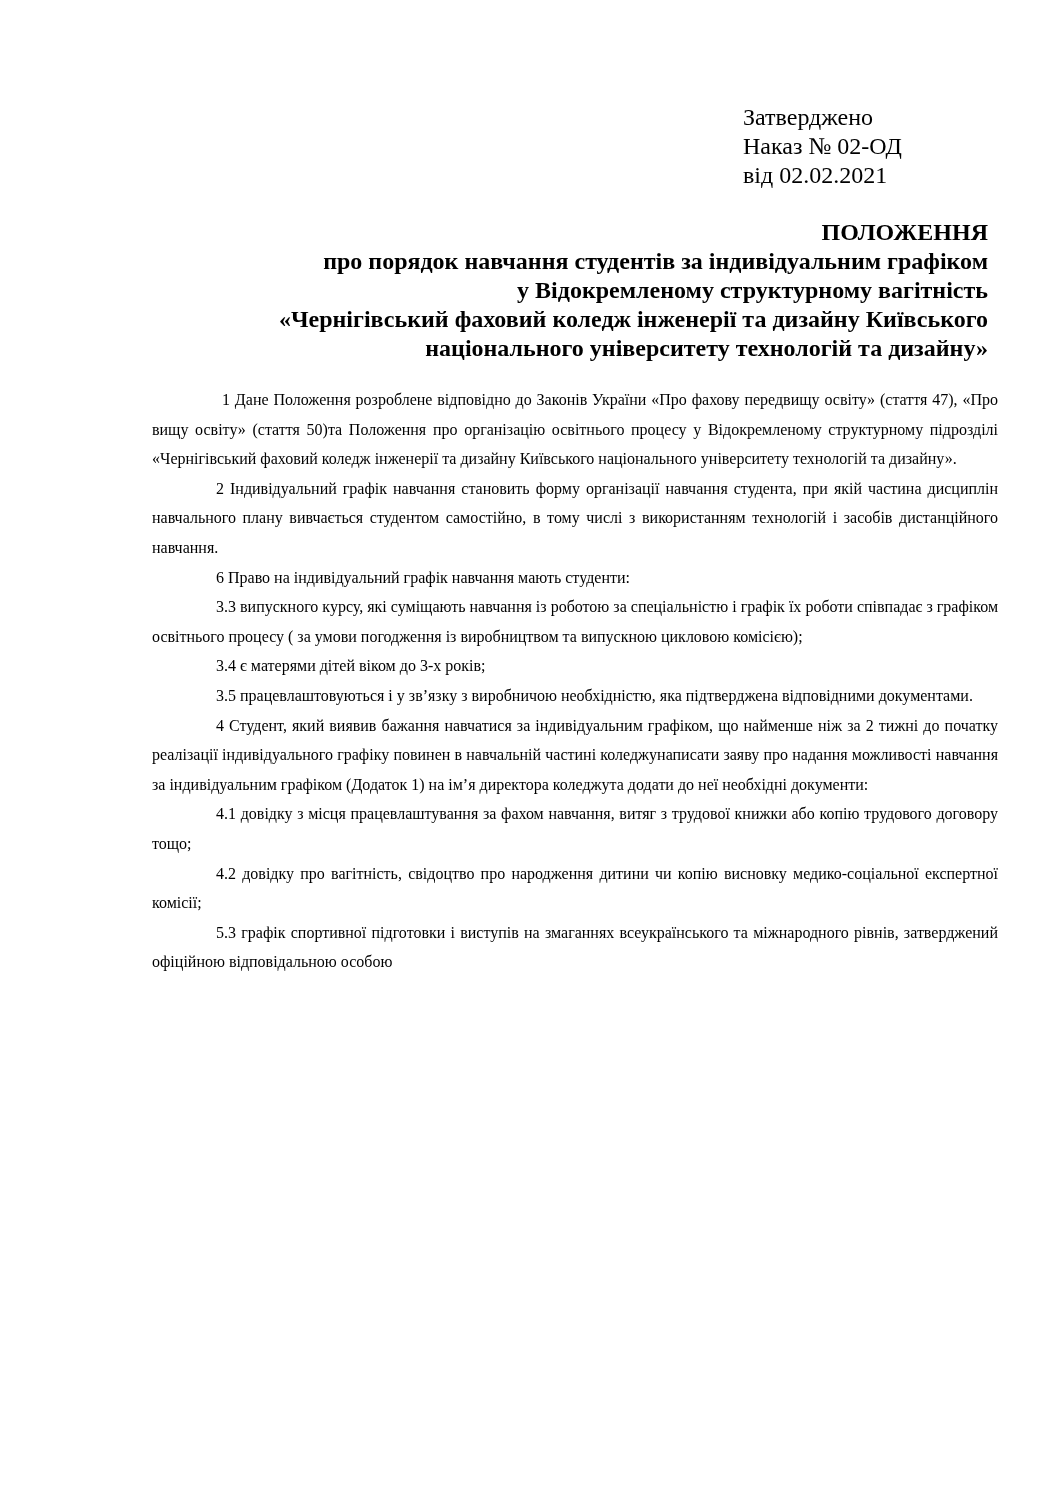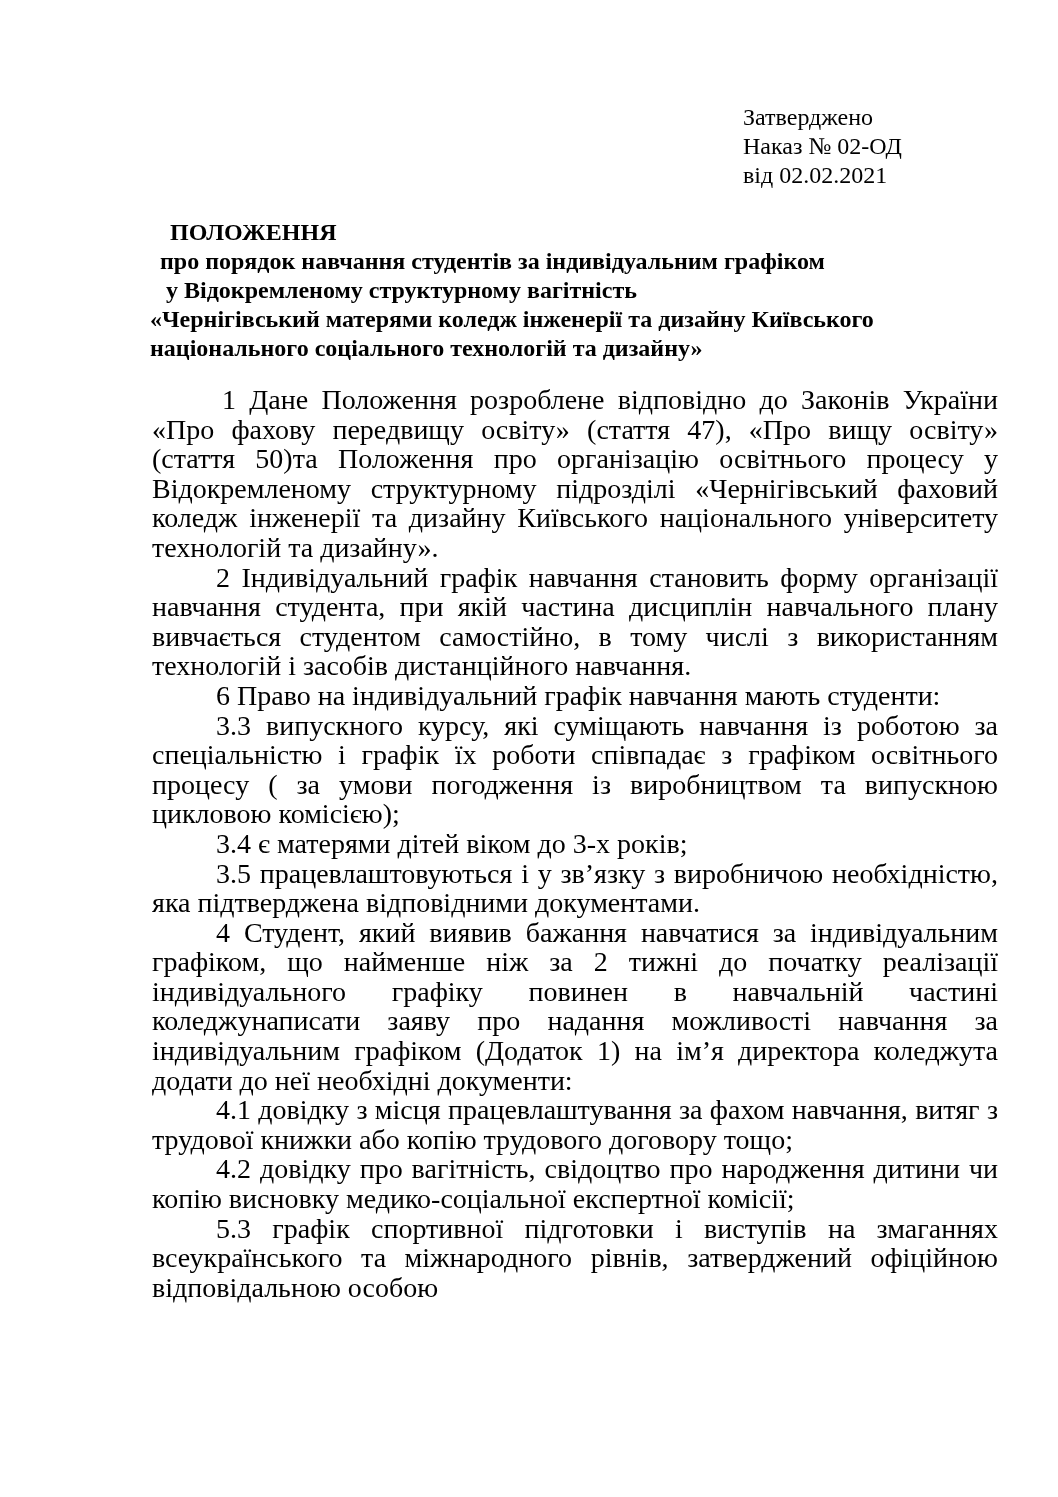--- a/index.html
+++ b/index.html
@@ -30,35 +30,35 @@
       top: 103px;
       font-size: 24px;
       line-height: 29px;
     }
     .approval div { white-space: nowrap; }
     .title-block {
       position: absolute;
       left: 150px;
       width: 838px;
       top: 218px;
-      text-align: left;
+      text-align: right;
       font-weight: bold;
       font-size: 24px;
       line-height: 29px;
     }
     .title-block div { white-space: nowrap; }
     .title-block .main-title { margin-left: 20px; }
     .title-block .sub1 { margin-left: 10px; }
     .title-block .sub2 { margin-left: 16px; }
     .body-text {
       position: absolute;
       left: 152px;
       width: 846px;
       top: 385px;
-      font-size: 28px;
+      font-size: 16px;
       line-height: 29.6px;
       text-align: justify;
     }
     .body-text p {
       margin: 0;
       text-indent: 64px;
       text-align: justify;
     }
     .body-text p.first { text-indent: 70px; }
   </style>
@@ -70,22 +70,22 @@
   <div class="approval">
     <div>Затверджено</div>
     <div>Наказ № 02-ОД</div>
     <div>від 02.02.2021</div>
   </div>
 
   <div class="title-block">
     <div class="main-title">ПОЛОЖЕННЯ</div>
     <div class="sub1">про порядок навчання студентів за індивідуальним графіком</div>
     <div class="sub2">у Відокремленому структурному вагітність</div>
-    <div>«Чернігівський матерями коледж інженерії та дизайну Київського</div>
-    <div>національного соціального технологій та дизайну»</div>
+    <div>«Чернігівський фаховий коледж інженерії та дизайну Київського</div>
+    <div>національного університету технологій та дизайну»</div>
   </div>
 
   <div class="body-text">
     <p class="first">1 Дане Положення розроблене  відповідно до Законів України «Про фахову передвищу освіту» (стаття 47), «Про вищу освіту» (стаття 50)та Положення про організацію  освітнього процесу у Відокремленому структурному підрозділі «Чернігівський фаховий коледж інженерії та дизайну Київського національного університету технологій та дизайну».</p>
     <p>2 Індивідуальний графік навчання становить форму організації навчання студента, при якій частина дисциплін навчального плану вивчається студентом самостійно, в тому числі з використанням технологій  і засобів дистанційного навчання.</p>
     <p>6 Право на індивідуальний графік навчання мають студенти:</p>
     <p>3.3 випускного курсу, які суміщають навчання із  роботою за спеціальністю і графік їх роботи співпадає з графіком освітнього процесу ( за умови погодження із виробництвом та випускною  цикловою комісією);</p>
     <p>3.4 є матерями дітей віком до 3-х років;</p>
     <p>3.5 працевлаштовуються і у зв’язку з виробничою необхідністю, яка підтверджена відповідними документами.</p>
     <p>4 Студент, який виявив бажання навчатися за індивідуальним графіком, що найменше ніж за 2 тижні до початку реалізації індивідуального графіку повинен в навчальній частині коледжунаписати заяву про надання можливості навчання за індивідуальним графіком (Додаток 1) на ім’я директора коледжута додати до неї  необхідні документи:</p>

